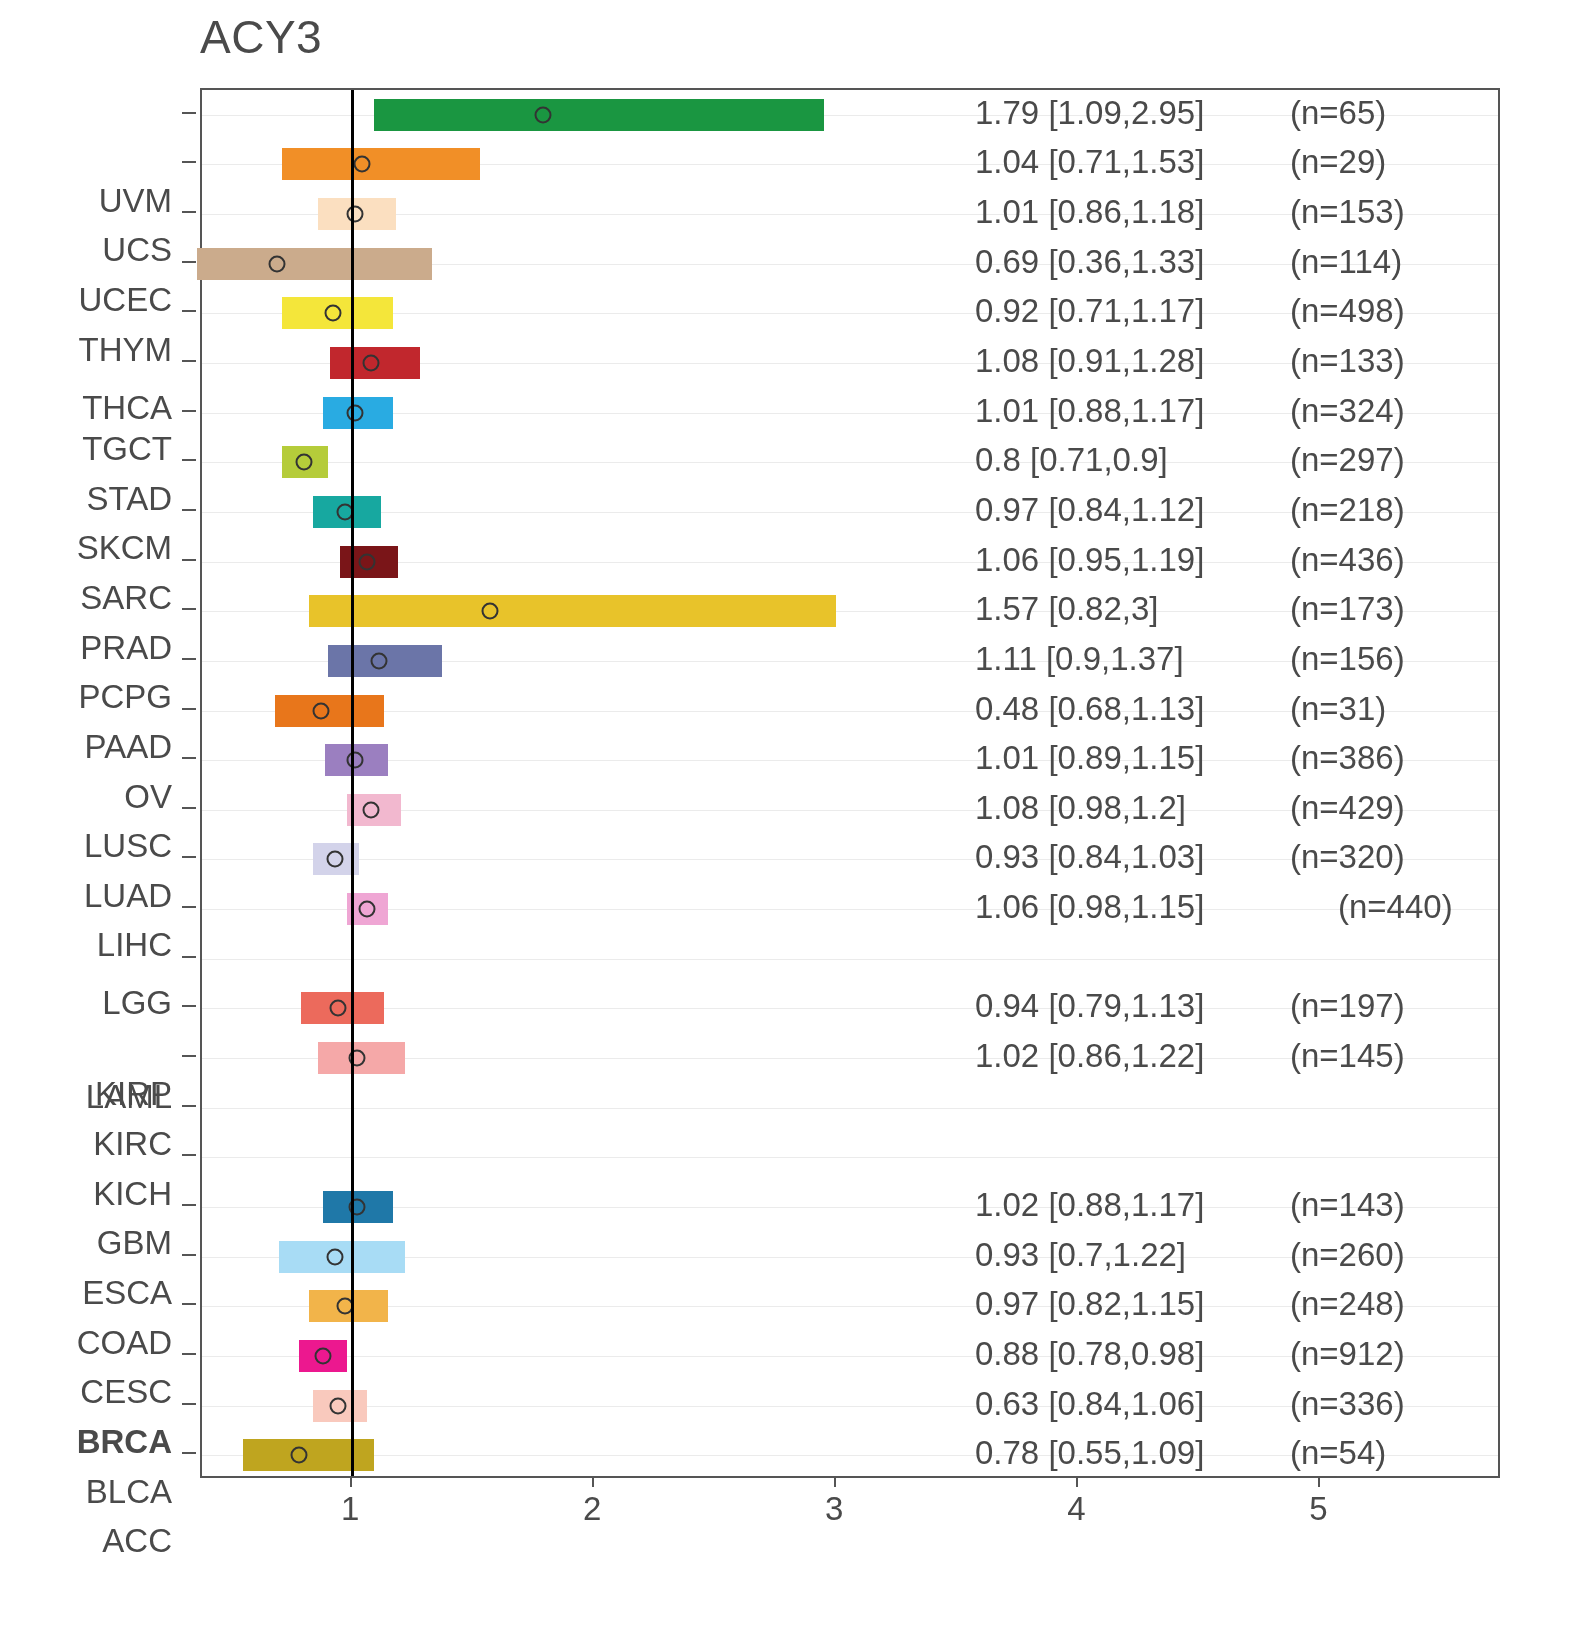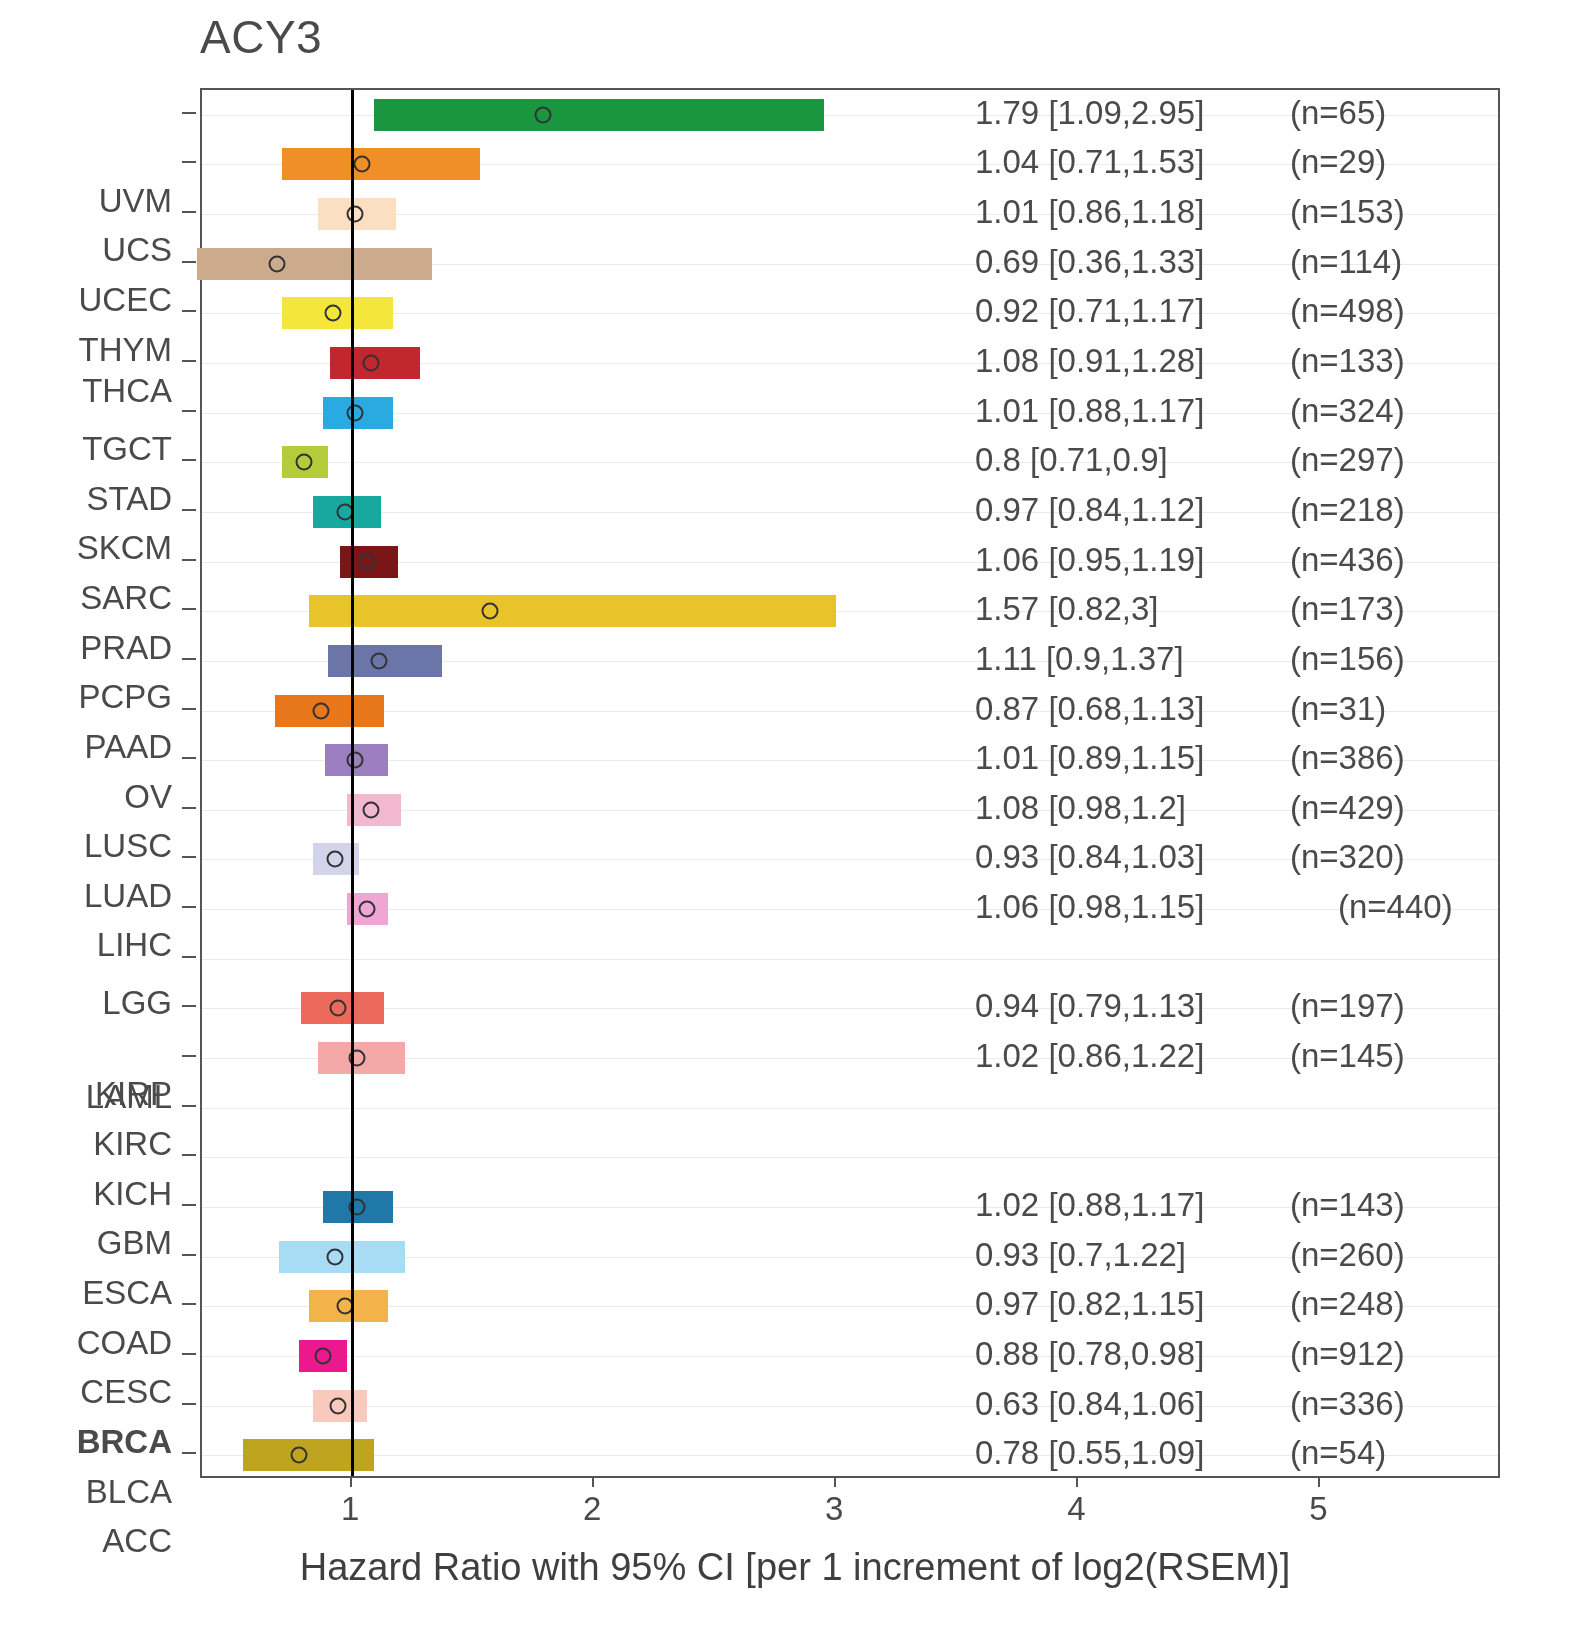--- a/index.html
+++ b/index.html
@@ -125,21 +125,21 @@
 
   <div class="ylabels" id="ylabels">
       <div class="ylabel" style="top: 112.821px;">UVM</div>
       <div class="ytick" style="top: 24.8214px;"></div>
       <div class="ylabel" style="top: 162.464px;">UCS</div>
       <div class="ytick" style="top: 74.4643px;"></div>
       <div class="ylabel" style="top: 212.107px;">UCEC</div>
       <div class="ytick" style="top: 124.107px;"></div>
       <div class="ylabel" style="top: 261.75px;">THYM</div>
       <div class="ytick" style="top: 173.75px;"></div>
-      <div class="ylabel" style="top: 303px;">THCA</div>
+      <div class="ylabel" style="top: 320px;">THCA</div>
       <div class="ytick" style="top: 223.393px;"></div>
       <div class="ylabel" style="top: 361.036px;">TGCT</div>
       <div class="ytick" style="top: 273.036px;"></div>
       <div class="ylabel" style="top: 410.679px;">STAD</div>
       <div class="ytick" style="top: 322.679px;"></div>
       <div class="ylabel" style="top: 460.321px;">SKCM</div>
       <div class="ytick" style="top: 372.321px;"></div>
       <div class="ylabel" style="top: 509.964px;">SARC</div>
       <div class="ytick" style="top: 421.964px;"></div>
       <div class="ylabel" style="top: 559.607px;">PRAD</div>
@@ -213,21 +213,21 @@
       <div class="annot annot-hr" style="top: 460.321px;">0.8 [0.71,0.9]</div>
       <div class="annot annot-n" style="top: 460.321px;">(n=297)</div>
       <div class="annot annot-hr" style="top: 509.964px;">0.97 [0.84,1.12]</div>
       <div class="annot annot-n" style="top: 509.964px;">(n=218)</div>
       <div class="annot annot-hr" style="top: 559.607px;">1.06 [0.95,1.19]</div>
       <div class="annot annot-n" style="top: 559.607px;">(n=436)</div>
       <div class="annot annot-hr" style="top: 609.25px;">1.57 [0.82,3]</div>
       <div class="annot annot-n" style="top: 609.25px;">(n=173)</div>
       <div class="annot annot-hr" style="top: 658.893px;">1.11 [0.9,1.37]</div>
       <div class="annot annot-n" style="top: 658.893px;">(n=156)</div>
-      <div class="annot annot-hr" style="top: 708.536px;">0.87 [0.68,1.13]</div>
+      <div class="annot annot-hr" style="top: 708.536px;">0.48 [0.68,1.13]</div>
       <div class="annot annot-n" style="top: 708.536px;">(n=31)</div>
       <div class="annot annot-hr" style="top: 758.179px;">1.01 [0.89,1.15]</div>
       <div class="annot annot-n" style="top: 758.179px;">(n=386)</div>
       <div class="annot annot-hr" style="top: 807.821px;">1.08 [0.98,1.2]</div>
       <div class="annot annot-n" style="top: 807.821px;">(n=429)</div>
       <div class="annot annot-hr" style="top: 857.464px;">0.93 [0.84,1.03]</div>
       <div class="annot annot-n" style="top: 857.464px;">(n=320)</div>
       <div class="annot annot-hr" style="top: 907.107px;">1.06 [0.98,1.15]</div>
       <div class="annot annot-n" style="top: 907.107px; margin-left: 48px;">(n=440)</div>
       <div class="annot annot-hr" style="top: 1006.39px;">0.94 [0.79,1.13]</div>
@@ -241,15 +241,14 @@
       <div class="annot annot-hr" style="top: 1304.25px;">0.97 [0.82,1.15]</div>
       <div class="annot annot-n" style="top: 1304.25px;">(n=248)</div>
       <div class="annot annot-hr" style="top: 1353.89px;">0.88 [0.78,0.98]</div>
       <div class="annot annot-n" style="top: 1353.89px;">(n=912)</div>
       <div class="annot annot-hr" style="top: 1403.54px;">0.63 [0.84,1.06]</div>
       <div class="annot annot-n" style="top: 1403.54px;">(n=336)</div>
       <div class="annot annot-hr" style="top: 1453.18px;">0.78 [0.55,1.09]</div>
       <div class="annot annot-n" style="top: 1453.18px;">(n=54)</div>
     </div>
 
-  <div class="xaxis-title">Hazard Ratio with 95% CI [per 1 increment of log2(RSEM)]</div>
 
 </div>
 
 </body></html>

